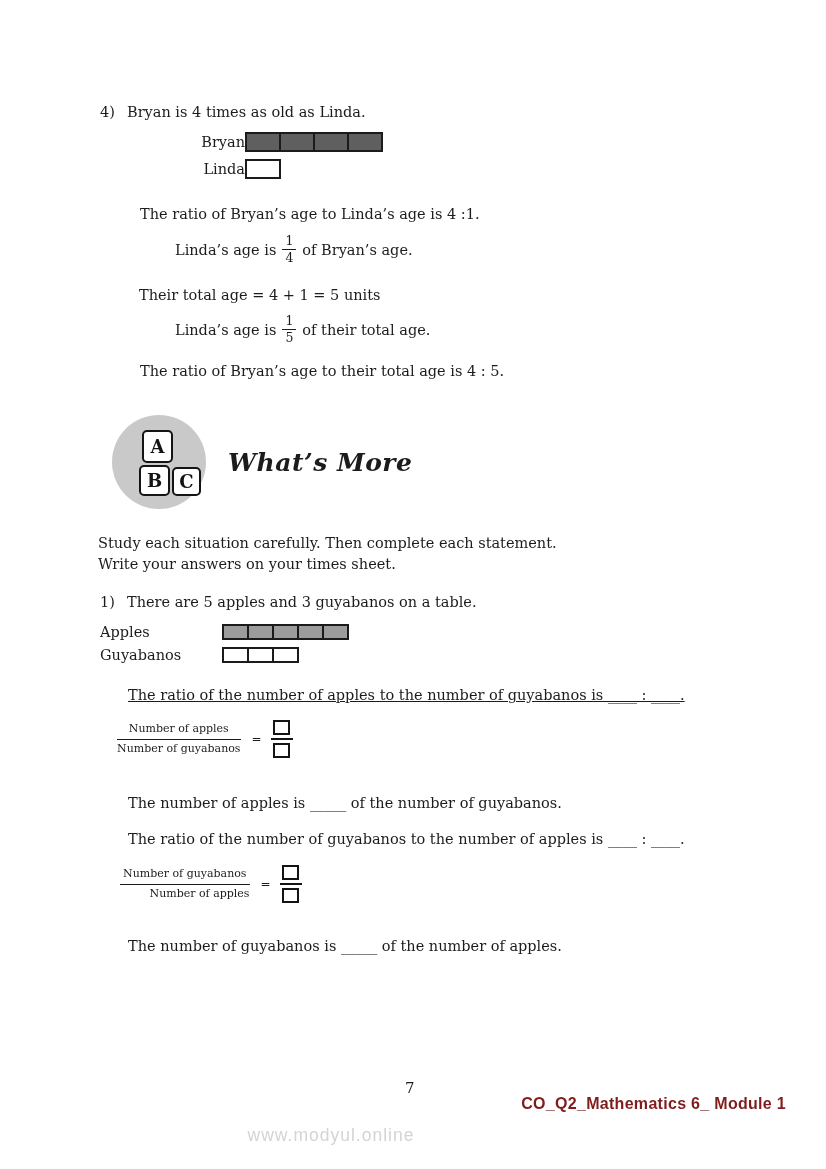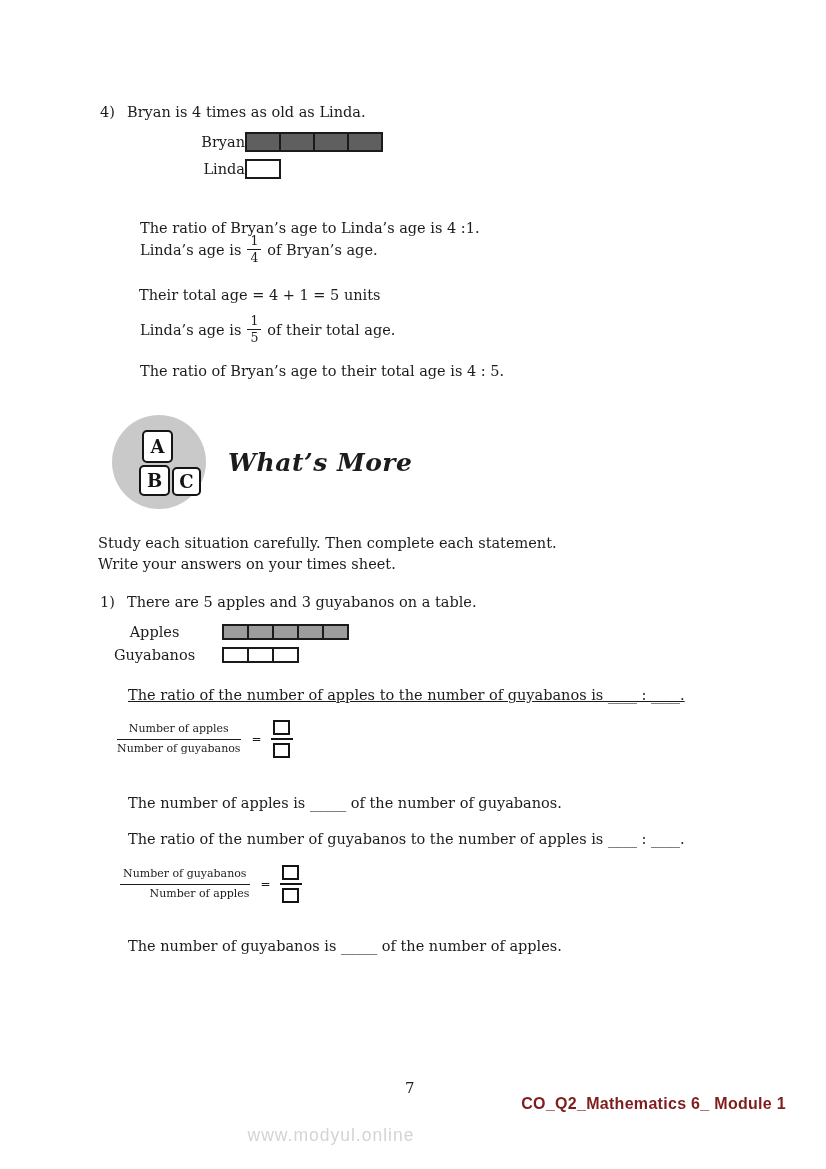--- a/index.html
+++ b/index.html
@@ -16,31 +16,31 @@
   .abs { position: absolute; }
   .body-text { font-size: 14.5px; line-height: 1.45; white-space: nowrap; }
 
   
   .prob-line { display: flex; }
   .prob-num { width: 27px; flex: 0 0 27px; }
 
   
   .bar-row { display: flex; align-items: center; margin-bottom: 7px; }
   .bar-label-lg { width: 145px; text-align: right; font-size: 14.5px; }
-  .bar-label-sm { width: 122px; text-align: center; padding-right: 13px; font-size: 14.5px; }
+  .bar-label-sm { width: 122px; text-align: left; padding-right: 13px; font-size: 14.5px; }
   .cells { display: flex; }
   .cell { background: #ffffff; border: 2px solid #1b1b1b; }
   .cell + .cell { margin-left: -2px; }
   .cells-lg .cell { width: 36px; height: 20px; }
   .cells-sm .cell { width: 27px; height: 16px; }
   .cells-lg .cell.filled { background: var(--bar-dark, #5f5f5f); }
   .cells-sm .cell.filled { background: var(--bar-med, #9c9c9c); }
 
   
-  .stmt-frac { display: flex; align-items: center; font-size: 14.5px; white-space: nowrap; }
+  .stmt-frac { display: flex; align-items: center; font-size: 14.5px; white-space: nowrap; margin-left: 35px; }
   .ifrac { display: inline-flex; flex-direction: column; align-items: center; line-height: 1.15; font-size: 12.5px; margin: 0 6px; }
   .ifrac .n { border-bottom: 1.3px solid #1b1b1b; padding: 0 3px 1px; }
   .ifrac .d { padding-top: 1px; }
 
   
   .wm-icon-circle { width: 94px; height: 94px; border-radius: 50%; background: #c9c9c9; position: relative; }
   .wm-block {
     position: absolute; background: #ffffff; border: 2.2px solid #141414; border-radius: 5px;
     display: flex; align-items: center; justify-content: center;
     font-weight: bold; font-size: 18px; font-family: "DejaVu Serif", serif; color: #141414;
@@ -93,21 +93,21 @@
         </div>
     </div>
     <div class="bar-row">
       <div class="bar-label-lg">Linda</div>
       <div class="cells cells-lg">
           <div class="cell"></div>
         </div>
     </div>
   </div>
 
-  <div class="abs body-text" style="left:140px; top:218px;">The ratio of Bryan’s age to Linda’s age is 4 :1.</div>
+  <div class="abs body-text" style="left:140px; top:204px;">The ratio of Bryan’s age to Linda’s age is 4 :1.</div>
 
   <div class="abs stmt-frac" style="left:140px; top:234px;">
     <span>Linda’s age is</span>
     <span class="ifrac">
       <span class="n">1</span>
       <span class="d">4</span>
     </span>
     <span>of Bryan’s age.</span>
   </div>
 

